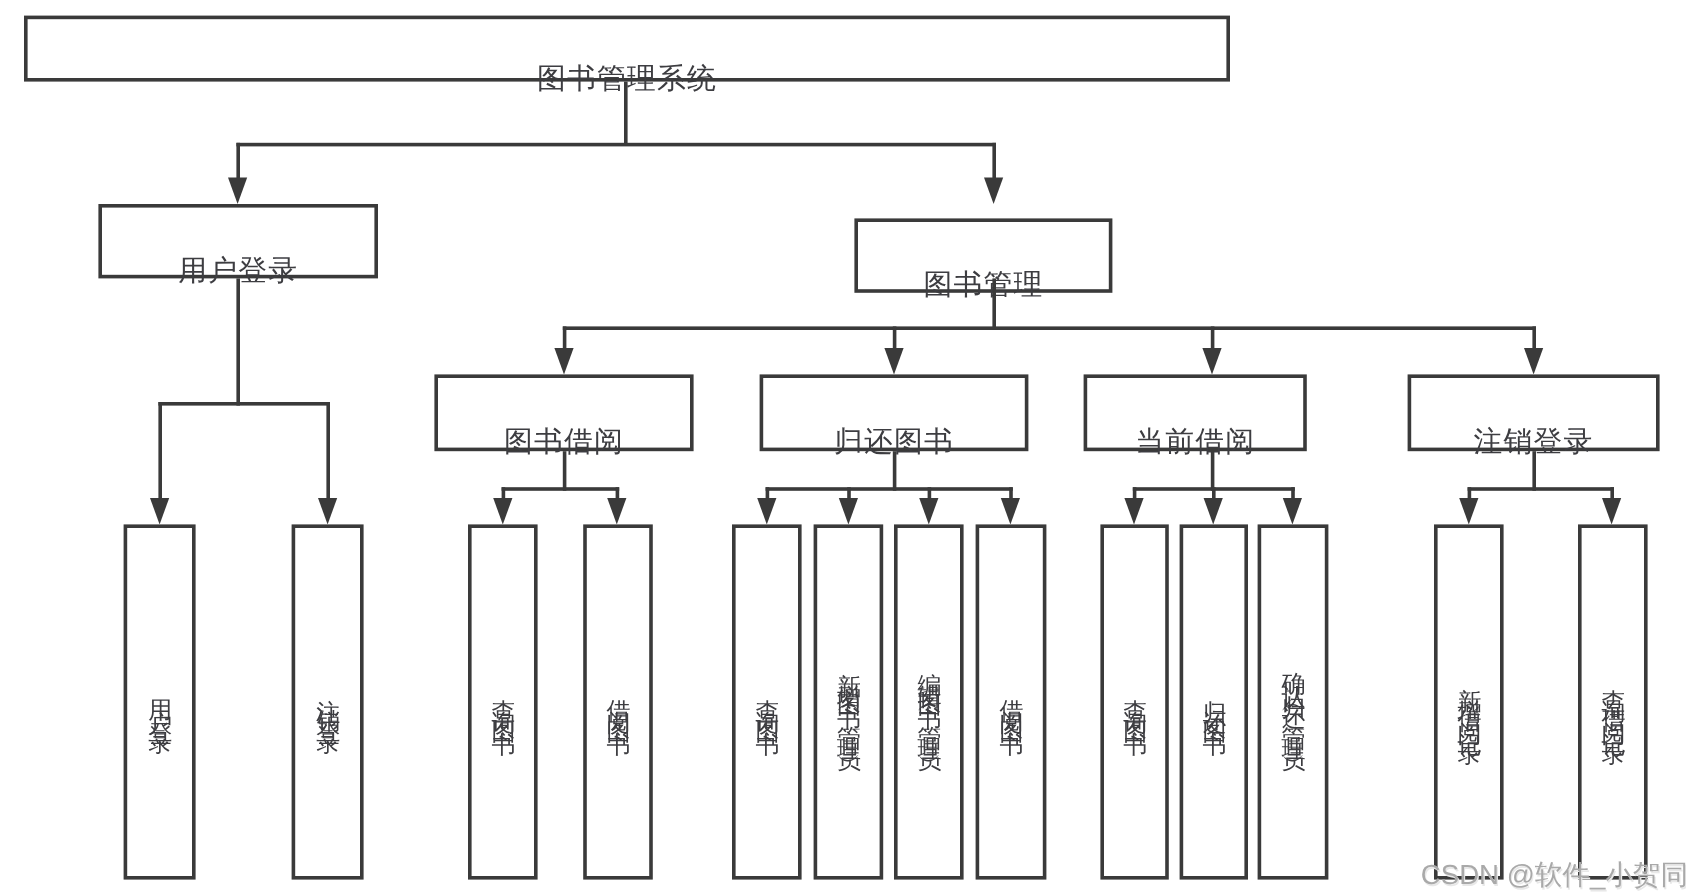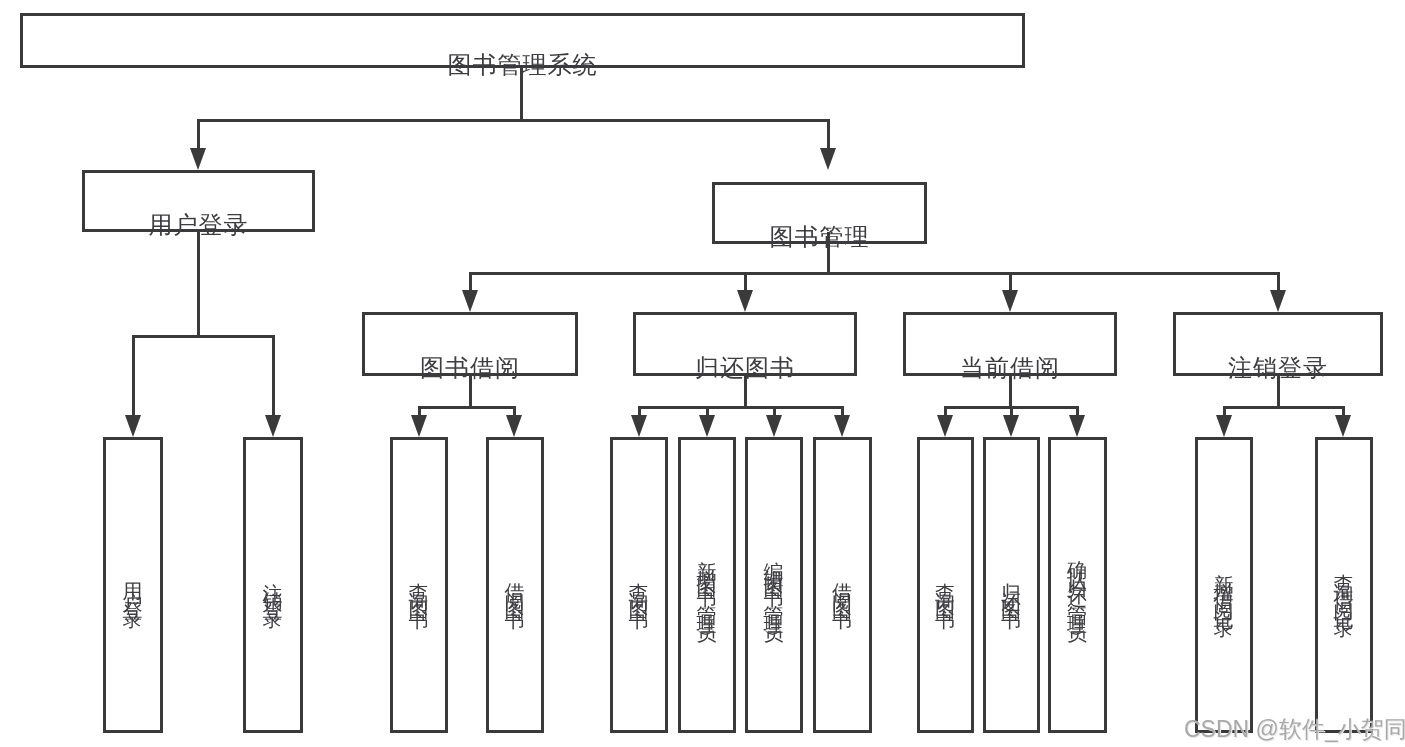--- a/index.html
+++ b/index.html
@@ -124,21 +124,21 @@
     <div class="vline" style="left:1277px; top:272px; height:22px;"></div>
     <div class="arrow" style="left:1270px; top:290px;"></div>
   </div>
 
   <div class="node" style="left:362px; top:312px; width:216px; height:64px;">
     <span class="lbl">图书借阅</span>
   </div>
   <div class="node" style="left:633px; top:312px; width:224px; height:64px;">
     <span class="lbl">归还图书</span>
   </div>
-  <div class="node" style="left:903px; top:312px; width:214px; height:64px;">
+  <div class="node" style="left:903px; top:312px; width:186px; height:64px;">
     <span class="lbl">当前借阅</span>
   </div>
   <div class="node" style="left:1173px; top:312px; width:210px; height:64px;">
     <span class="lbl">注销登录</span>
   </div>
 
   <div>
     <div class="vline" style="left:469px; top:376px; height:33px;"></div>
     <div class="hline" style="left:418px; top:406px; width:98px;"></div>
     <div class="vline" style="left:418px; top:406px; height:13px;"></div>

